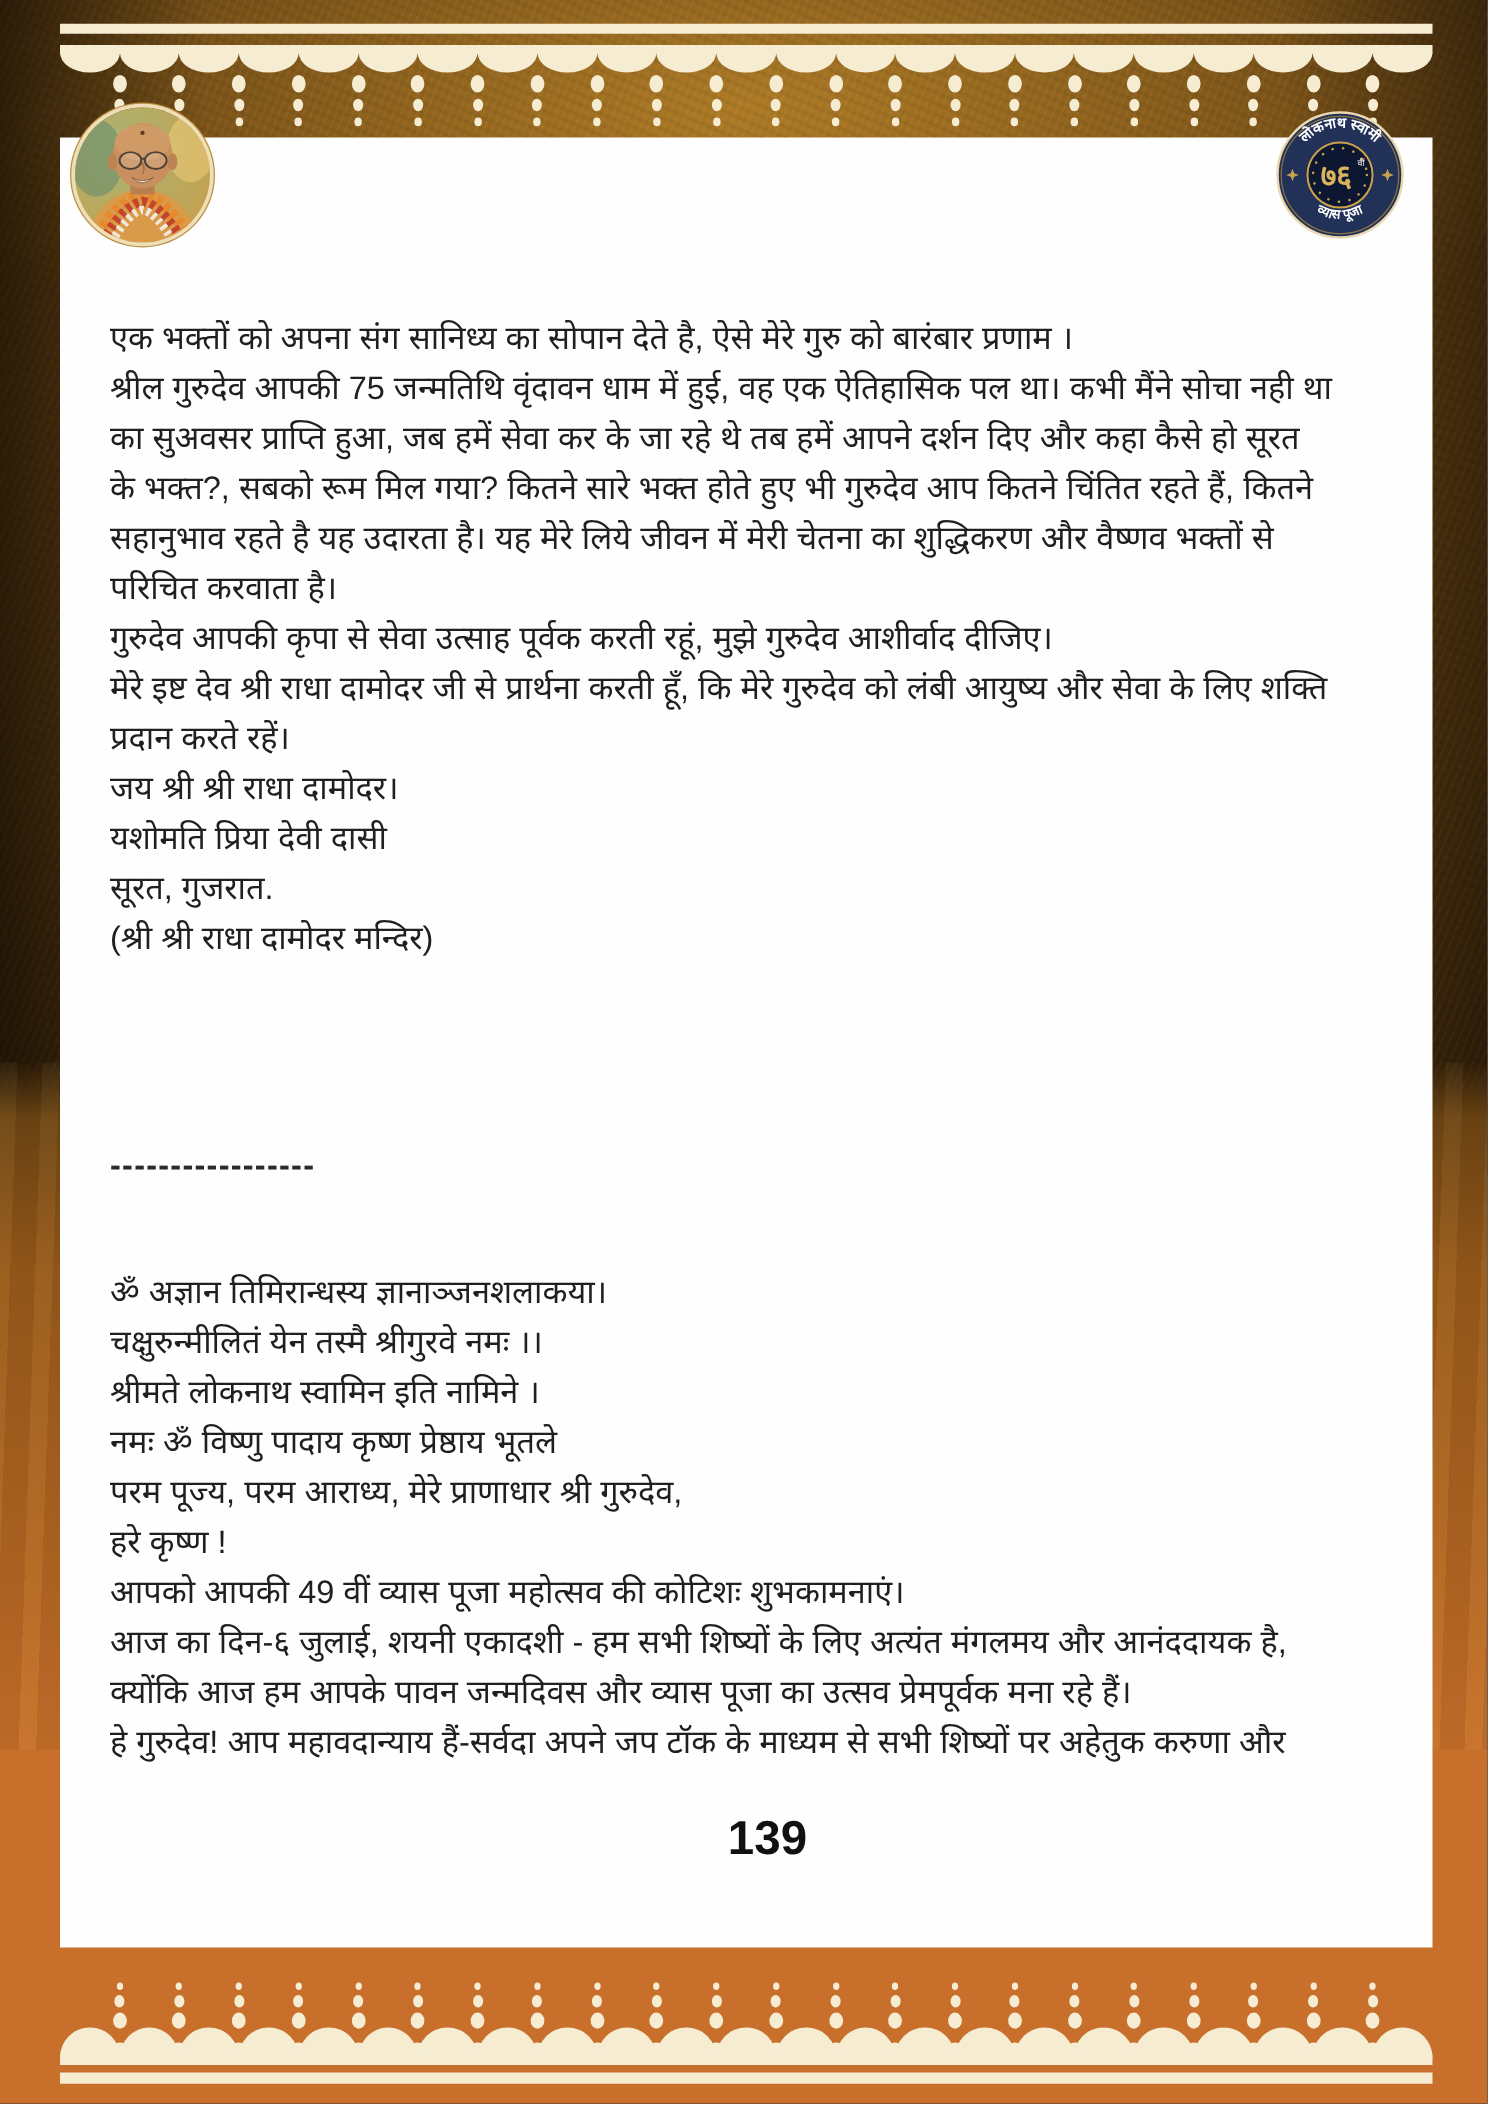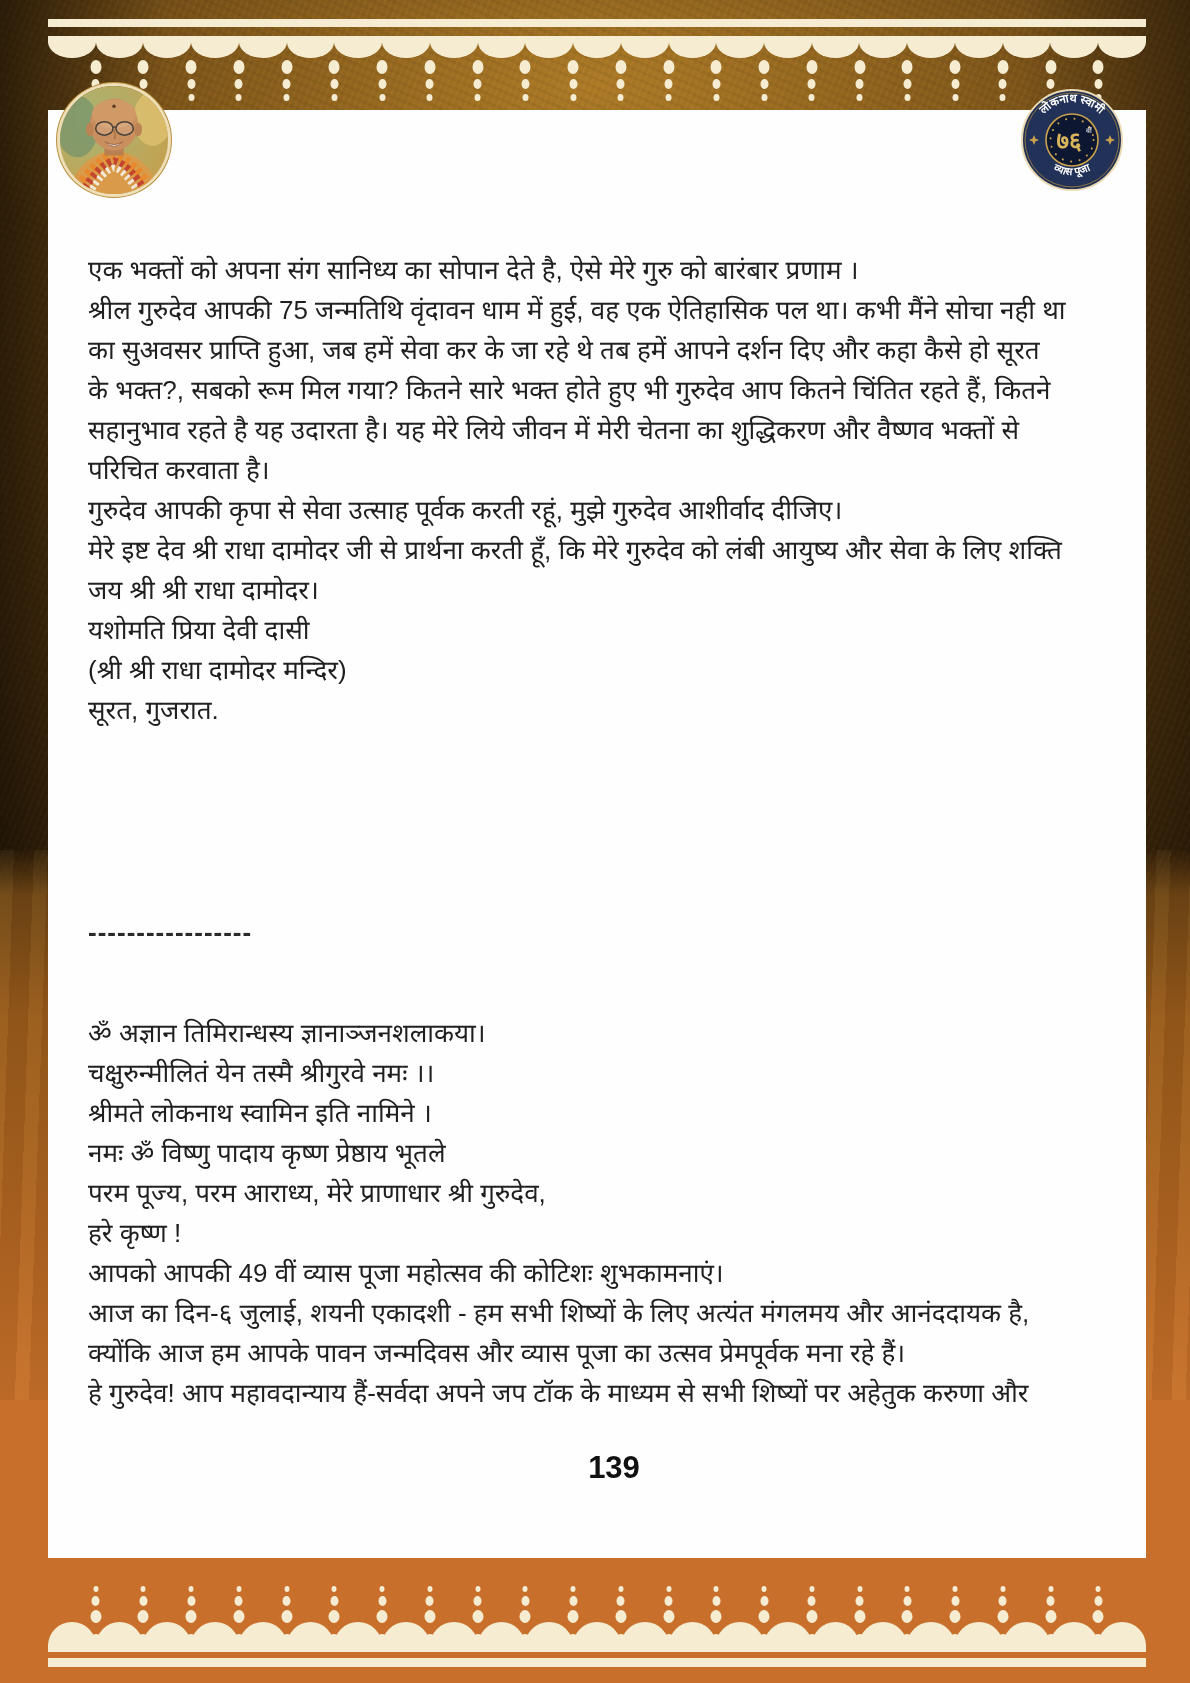--- a/index.html
+++ b/index.html
@@ -55,21 +55,21 @@
   .badge{position:absolute;left:1020px;top:88px;width:104px;height:104px;}
 
   
   .letter-block{position:absolute;left:88px;width:1022px;color:#1f1f1f;
                 font-size:26px;line-height:40px;font-weight:500;}
   .block1{top:250px;}
   .divider{top:912px;font-weight:700;color:#2a2a2a;letter-spacing:1px;}
   .block2{top:1013px;}
   .line{height:40px;white-space:nowrap;}
   .page-number{position:absolute;left:48px;top:1450px;width:1098px;text-align:center;
-               padding-left:34px;box-sizing:border-box;font-size:31px;font-weight:700;color:#111;}
+               padding-left:34px;box-sizing:border-box;font-size:38px;font-weight:700;color:#111;}
 </style>
 </head>
 <body>
 
 <div class="page">
 
   <div class="bg-wall"></div>
   <div class="bg-floor"></div>
   <div class="bg-orange"></div>
 
@@ -435,24 +435,25 @@
 
   <div class="letter-block block1">
     <div class="line">एक भक्तों को अपना संग सानिध्य का सोपान देते है, ऐसे मेरे गुरु को बारंबार प्रणाम ।</div>
     <div class="line">श्रील गुरुदेव आपकी 75 जन्मतिथि वृंदावन धाम में हुई, वह एक ऐतिहासिक पल था। कभी मैंने सोचा नही था</div>
     <div class="line">का सुअवसर प्राप्ति हुआ, जब हमें सेवा कर के जा रहे थे तब हमें आपने दर्शन दिए और कहा कैसे हो सूरत</div>
     <div class="line">के भक्त?, सबको रूम मिल गया? कितने सारे भक्त होते हुए भी गुरुदेव आप कितने चिंतित रहते हैं, कितने</div>
     <div class="line">सहानुभाव रहते है यह उदारता है। यह मेरे लिये जीवन में मेरी चेतना का शुद्धिकरण और वैष्णव भक्तों से</div>
     <div class="line">परिचित करवाता है।</div>
     <div class="line">गुरुदेव आपकी कृपा से सेवा उत्साह पूर्वक करती रहूं, मुझे गुरुदेव आशीर्वाद दीजिए।</div>
     <div class="line">मेरे इष्ट देव श्री राधा दामोदर जी से प्रार्थना करती हूँ,  कि मेरे गुरुदेव को लंबी आयुष्य और सेवा के लिए शक्ति</div>
+    <div class="line">प्रदान करते रहें।</div>
     <div class="line">जय श्री श्री राधा दामोदर।</div>
     <div class="line">यशोमति प्रिया देवी दासी</div>
+    <div class="line">सूरत, गुजरात.</div>
     <div class="line">(श्री श्री राधा दामोदर मन्दिर)</div>
-    <div class="line">सूरत, गुजरात.</div>
   </div>
 
   <div class="letter-block divider">
     <div class="line">-----------------</div>
   </div>
 
   <div class="letter-block block2">
     <div class="line">ॐ अज्ञान तिमिरान्धस्य ज्ञानाञ्जनशलाकया।</div>
     <div class="line">चक्षुरुन्मीलितं येन तस्मै श्रीगुरवे नमः ।।</div>
     <div class="line">श्रीमते लोकनाथ स्वामिन इति नामिने ।</div>

